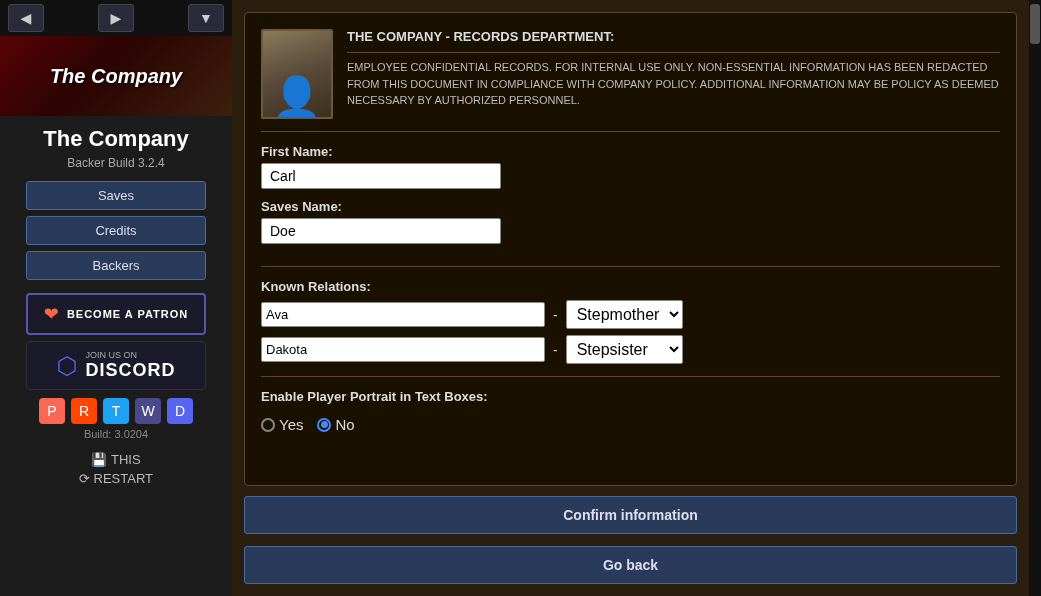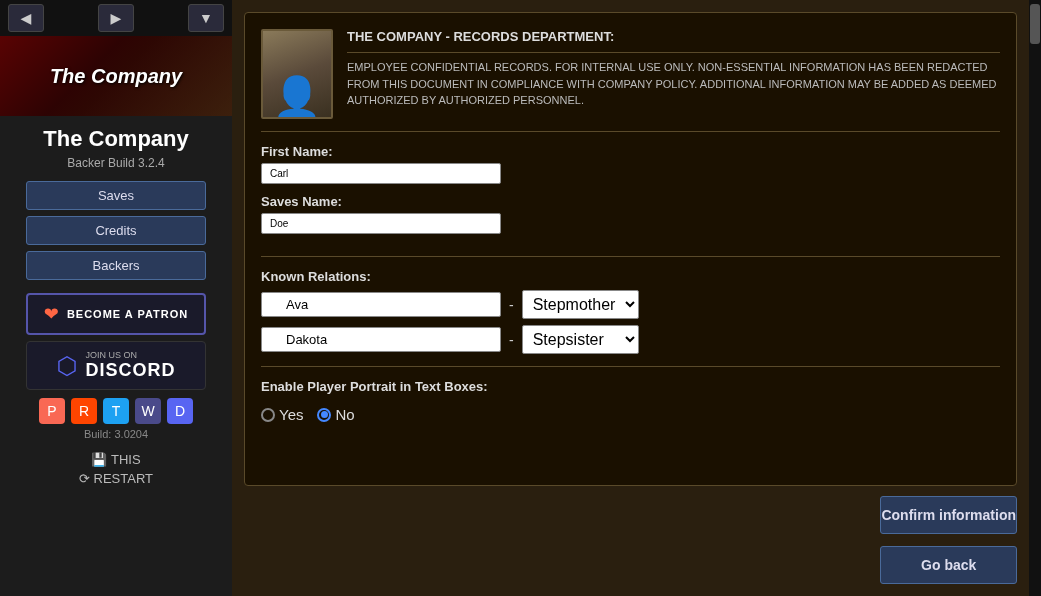--- a/index.html
+++ b/index.html
@@ -204,21 +204,20 @@
 
     
     #main {
       flex: 1;
       background: #2a1f0f;
       display: flex;
       flex-direction: column;
       padding: 12px;
       overflow-y: auto;
       position: relative;
-      align-items: flex-end;
     }
 
     
     #records-panel {
       background: #1a1000;
       border: 1px solid #5a4a2a;
       border-radius: 4px;
       padding: 16px;
       flex: 1;
     }
@@ -286,21 +285,21 @@
       font-size: 13px;
       font-weight: bold;
       margin-bottom: 4px;
     }
 
     .text-input {
       background: #fff;
       border: 1px solid #888;
       border-radius: 2px;
       padding: 4px 8px;
-      font-size: 10px;
+      font-size: 14px;
       color: #000;
       width: 240px;
       margin-bottom: 10px;
     }
 
     #known-relations-label {
       color: #ddd;
       font-size: 13px;
       font-weight: bold;
       margin-bottom: 6px;
@@ -310,24 +309,24 @@
       display: flex;
       align-items: center;
       gap: 8px;
       margin-bottom: 6px;
     }
 
     .relation-name {
       background: #fff;
       border: 1px solid #888;
       border-radius: 2px;
-      padding: 4px 24px;
+      padding: 4px 4px;
       font-size: 13px;
       color: #000;
-      width: 240px;
+      width: 284px;
     }
 
     .relation-dash {
       color: #ccc;
       font-size: 14px;
     }
 
     .relation-type {
       background: #fff;
       border: 1px solid #888;
@@ -470,21 +469,21 @@
   <a id="restart-link">⟳ RESTART</a>
 </div>
 
 <div id="main">
   <div id="records-panel">
     <div id="records-header">
       <div id="employee-photo"></div>
       <div id="records-text">
         <div id="dept-title">THE COMPANY - RECORDS DEPARTMENT:</div>
         <hr id="dept-divider">
-        <div id="confidential-text">EMPLOYEE CONFIDENTIAL RECORDS. FOR INTERNAL USE ONLY. NON-ESSENTIAL INFORMATION HAS BEEN REDACTED FROM THIS DOCUMENT IN COMPLIANCE WITH COMPANY POLICY. ADDITIONAL INFORMATION MAY BE ADDED AS DEEMED AUTHORIZED BY AUTHORIZED PERSONNEL.</div>
+        <div id="confidential-text">EMPLOYEE CONFIDENTIAL RECORDS. FOR INTERNAL USE ONLY. NON-ESSENTIAL INFORMATION HAS BEEN REDACTED FROM THIS DOCUMENT IN COMPLIANCE WITH COMPANY POLICY. ADDITIONAL INFORMATION MAY BE POLICY AS DEEMED NECESSARY BY AUTHORIZED PERSONNEL.</div>
       </div>
     </div>
 
     <hr class="section-divider">
 
     <div class="field-label">First Name:</div>
     <input class="text-input" type="text" value="Carl" style="">
 
     <div class="field-label">Saves Name:</div>
     <input class="text-input" type="text" value="Doe" style="">

